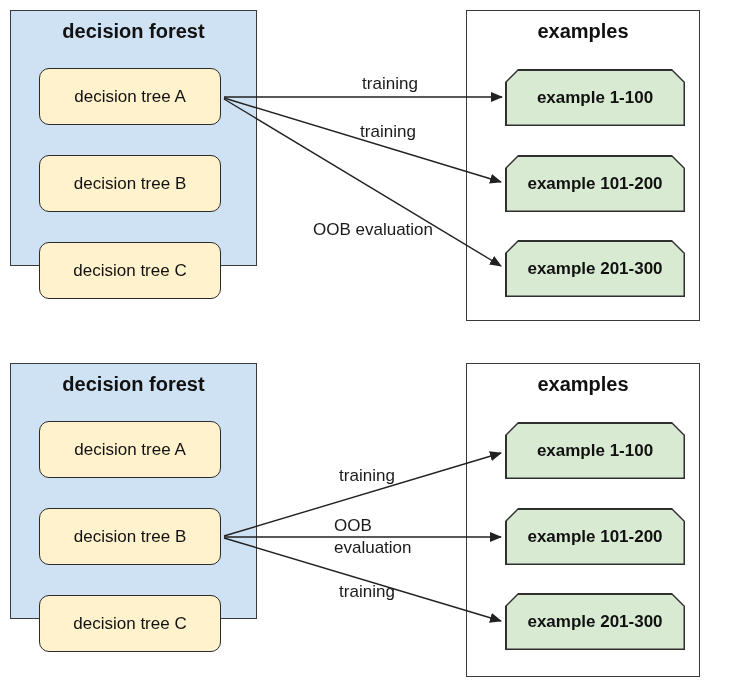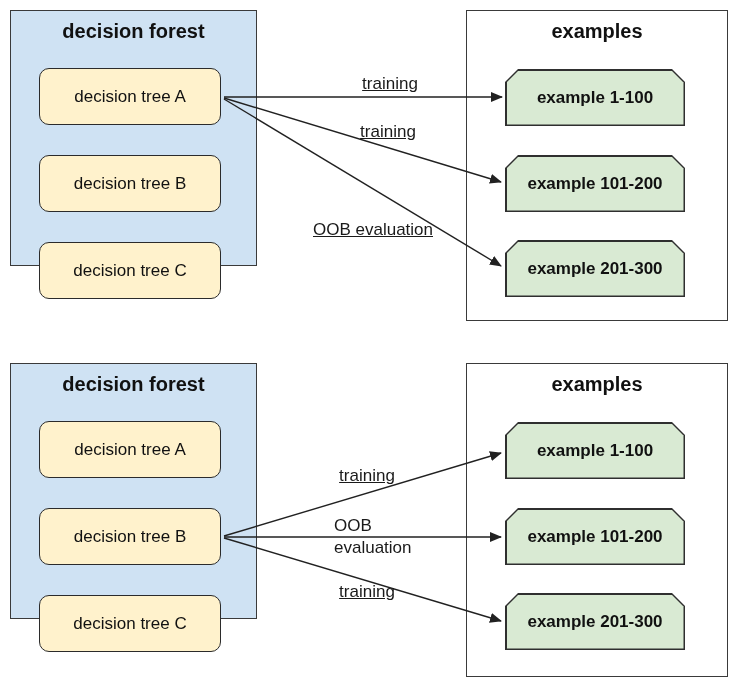--- a/index.html
+++ b/index.html
@@ -18,21 +18,21 @@
     border: 1.5px solid #3a3a3a;
   }
   .forest-box {
     left: 10px;
     width: 247px;
     height: 256px;
     background: #cfe2f3;
   }
   .examples-box {
     left: 466px;
-    width: 262px;
+    width: 234px;
     background: #ffffff;
   }
   .box-title {
     position: absolute;
     left: 0; right: 0;
     top: 8px;
     text-align: center;
     font-size: 20px;
     line-height: 24px;
     font-weight: bold;
@@ -79,21 +79,21 @@
     pointer-events: none;
   }
   .arrows-layer line { stroke: #212121; stroke-width: 1.4; }
   .arrow-label {
     position: absolute;
     font-size: 17px;
     line-height: 22px;
     color: #1a1a1a;
     white-space: nowrap;
   }
-  .arrow-label.centered { transform: translateX(-50%); text-decoration: underline; }
+  .arrow-label.centered { transform: translateX(-50%); }
   .arrow-label.wrapped {
     white-space: normal;
     width: 92px;
     text-align: left;
   }
 </style>
 </head>
 <body>
 
 <div class="canvas">

